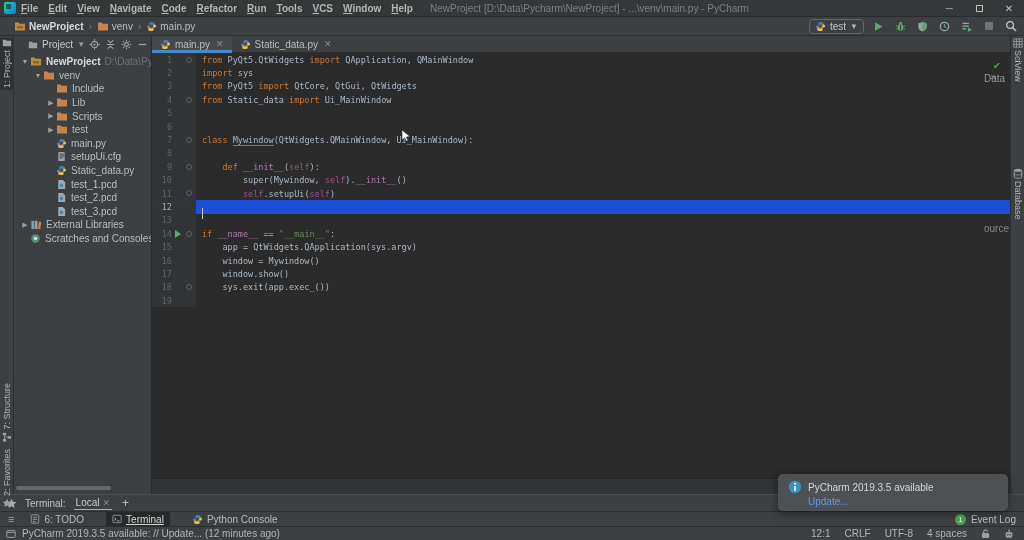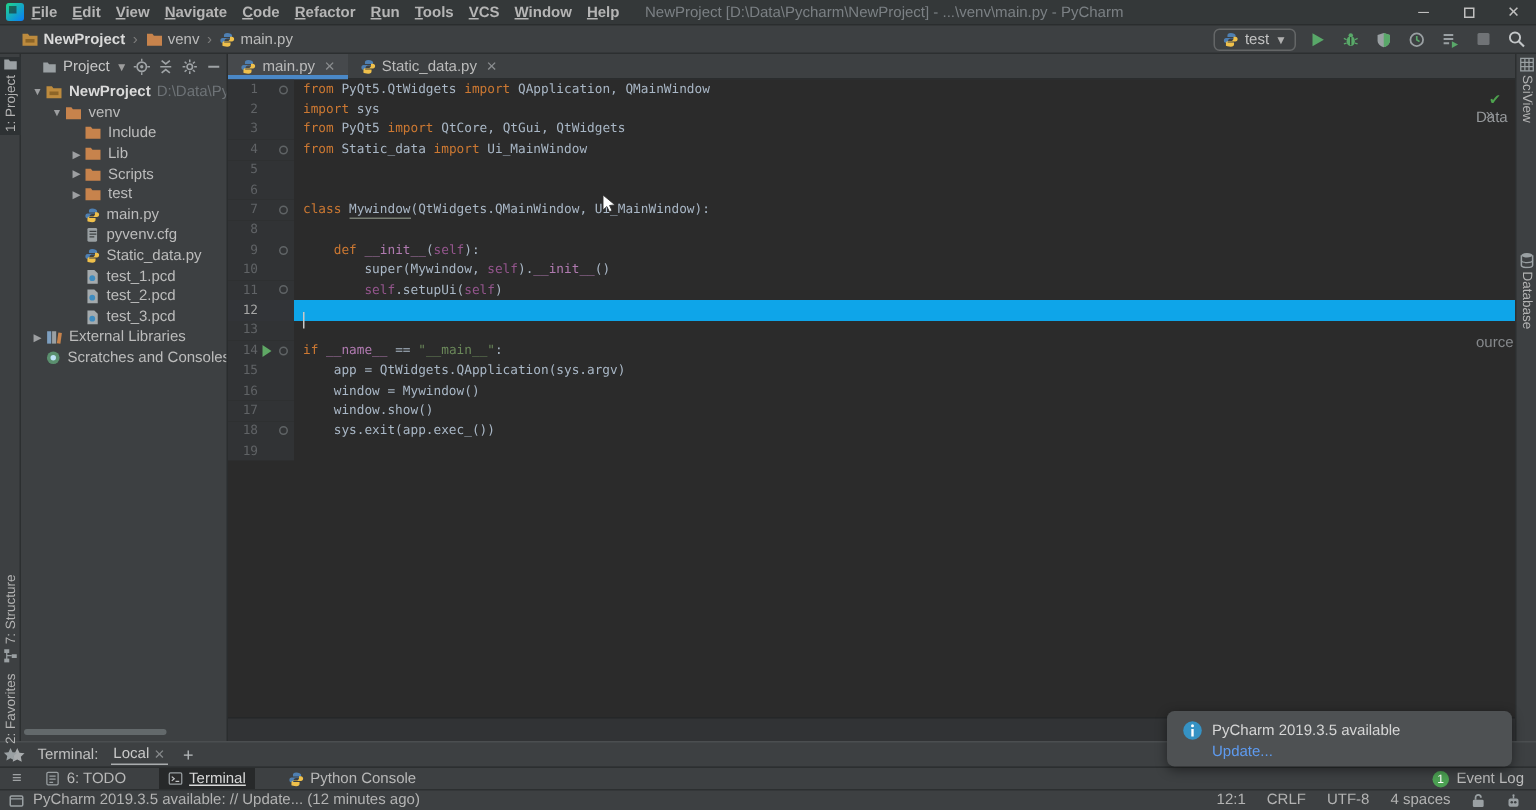--- a/index.html
+++ b/index.html
@@ -72,21 +72,21 @@
           font-family:"DejaVu Sans Mono", monospace; font-size:8.5px; }
   .codeline { display:flex; height:13.4px; align-items:center; position:relative; }
   .codeline .g { width:44px; height:100%; background:#313335; display:flex; align-items:center; flex:none; }
   .codeline .ln { width:20px; text-align:right; color:#606366; font-size:8.5px; }
   .codeline .gut { width:24px; height:100%; position:relative; }
   .fold { position:absolute; right:4px; top:3.5px; width:6px; height:6px;
           border:1px solid #5f6365; border-radius:50%; }
   .runarrow { position:absolute; left:3px; top:3px; width:0; height:0;
               border-left:6px solid #5fa865; border-top:4px solid transparent; border-bottom:4px solid transparent; }
   .txt { padding-left:6px; white-space:pre; position:relative; }
-  .codeline.cur { background:#0ea5e9; }
+  .codeline.cur { background:#1d4ed8; }
   .codeline.cur .g { background:#323438; }
   .codeline.cur .ln { color:#a7a7a7; }
   .caret { position:absolute; left:6px; top:1px; width:1px; height:11px; background:#c8c8c8; }
   .s-k { color:#cc7832; } .s-p { color:#a9b7c6; } .s-d { color:#b07ab0; }
   .s-s { color:#6a8759; } .s-f { color:#94558d; }
   .s-c { color:#a9b7c6; border-bottom:1px solid #777d72; }
   .insp-check { position:absolute; top:6px; right:10px; color:#4ea24e; font-size:11px; }
   .frag { position:absolute; color:#96999c; font-family:"Liberation Sans",sans-serif; font-size:10px; }
   .frag-top { top:20px; right:2px; width:24px; overflow:hidden; }
   .frag-chev { top:18px; right:14px; color:#8d9093; }
@@ -389,21 +389,21 @@
             <span class="t-label ">main.py</span>
           </div>
           <div class="trow" style="padding-left:32px">
             <span class="t-arrow"></span>
             <span class="icn">
               <svg width="11" height="11" viewBox="0 0 12 12">
                 <rect x="2.5" y="1" width="7" height="10" rx="1" fill="#9aa0a3"></rect>
                 <path d="M4 3.5h5M4 5.5h5M4 7.5h3.5" stroke="#3d4042" stroke-width="1"></path>
               </svg>
             </span>
-            <span class="t-label ">pyvenv.cfg</span>
+            <span class="t-label ">setupUi.cfg</span>
           </div>
           <div class="trow" style="padding-left:32px">
             <span class="t-arrow"></span>
             <span class="icn">
               <svg width="11" height="11" viewBox="0 0 12 12">
                 <path d="M6 1C4.2 1 3.6 1.8 3.6 2.7V4h4.8v.8H2.6C1.6 4.8 1 5.6 1 6.5s.6 1.7 1.6 1.7H4V7c0-1 .8-1.9 1.9-1.9H8c.9 0 1.5-.7 1.5-1.6V2.7C9.5 1.8 7.8 1 6 1z" fill="#4e7fb2"></path>
                 <path d="M6 11c1.8 0 2.4-.8 2.4-1.7V8H3.6v-.8h5.8c1 0 1.6-.8 1.6-1.7S10.4 3.8 9.4 3.8H8V5c0 1-.8 1.9-1.9 1.9H4c-.9 0-1.5.7-1.5 1.6v1.8C2.5 10.2 4.2 11 6 11z" fill="#efc04b"></path>
               </svg>
             </span>
             <span class="t-label ">Static_data.py</span>

